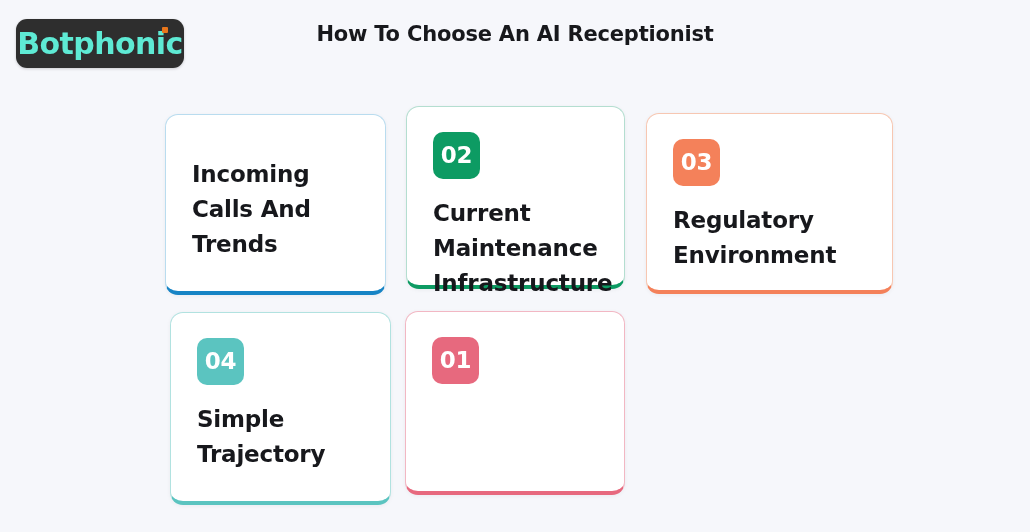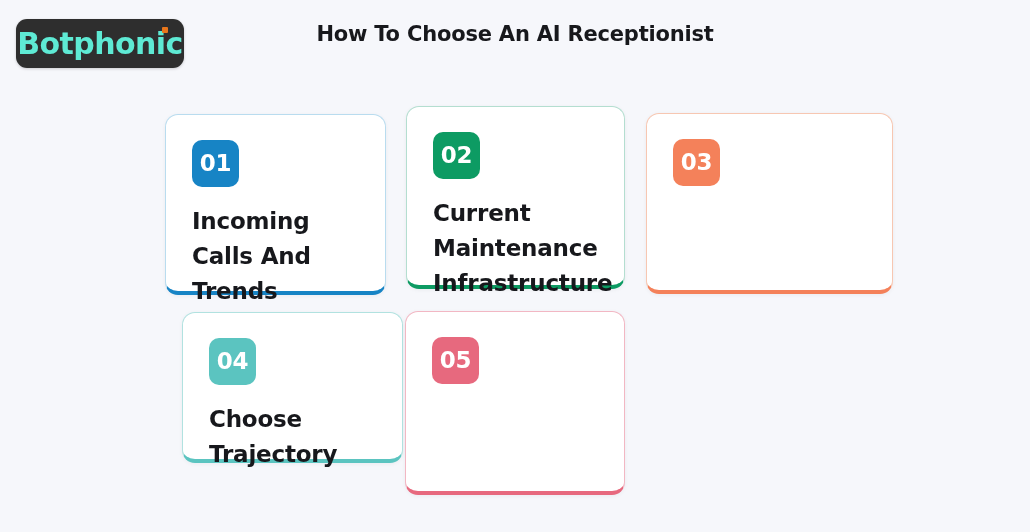--- a/index.html
+++ b/index.html
@@ -102,53 +102,53 @@
     line-height: 1.52;
     color: #17181c;
     letter-spacing: -0.2px;
     max-width: 175px;
   }
 
   
   #card-1 { left: 165px; top: 114px; width: 221px; height: 181px; }
   #card-2 { left: 406px; top: 106px; width: 219px; height: 183px; }
   #card-3 { left: 646px; top: 113px; width: 247px; height: 181px; }
-  #card-4 { left: 182px; top: 312px; width: 221px; height: 151px; }
+  #card-4 { left: 170px; top: 312px; width: 221px; height: 193px; }
   #card-5 { left: 405px; top: 311px; width: 220px; height: 184px; }
 </style>
 </head>
 <body style="background: rgb(246, 247, 251);">
 
 <div id="page">
 
   <div id="logo-badge" style="background: rgb(46, 46, 46);">
     <span id="logo-text-wrap">
       <span id="logo-text" style="color: #5eead4;">Botphonic</span>
       <span id="logo-dot" style="background: rgb(232, 118, 27);"></span>
     </span>
   </div>
 
   <div id="page-title" style="color: rgb(23, 24, 28);">How To Choose An AI Receptionist</div>
 
   <div class="card" id="card-1" style="border-width: 1px 1px 4px; border-style: solid; border-color: rgb(185, 220, 239) rgb(185, 220, 239) rgb(23, 132, 197); border-image: initial;">
-    <div class="card-badge" style="background: rgb(23, 132, 197);">01</div>
     <div class="card-title">Incoming Calls And Trends</div>
   </div>
 
   <div class="card" id="card-2" style="border-width: 1px 1px 4px; border-style: solid; border-color: rgb(180, 222, 208) rgb(180, 222, 208) rgb(13, 155, 99); border-image: initial;">
     <div class="card-badge" style="background: rgb(13, 155, 99);">02</div>
     <div class="card-title">Current Maintenance Infrastructure</div>
   </div>
 
   <div class="card" id="card-3" style="border-width: 1px 1px 4px; border-style: solid; border-color: rgb(247, 199, 178) rgb(247, 199, 178) rgb(244, 129, 90); border-image: initial;">
     <div class="card-badge" style="background: rgb(244, 129, 90);">03</div>
+    <div class="card-title">Regulatory Environment</div>
   </div>
 
   <div class="card" id="card-4" style="border-width: 1px 1px 4px; border-style: solid; border-color: rgb(177, 226, 224) rgb(177, 226, 224) rgb(91, 196, 192); border-image: initial;">
     <div class="card-badge" style="background: rgb(91, 196, 192);">04</div>
-    <div class="card-title">Choose Trajectory</div>
+    <div class="card-title">Simple Trajectory</div>
   </div>
 
   <div class="card" id="card-5" style="border-width: 1px 1px 4px; border-style: solid; border-color: rgb(242, 183, 195) rgb(242, 183, 195) rgb(231, 105, 126); border-image: initial;">
-    <div class="card-badge" style="background: rgb(231, 105, 126);">05</div>
+    <div class="card-badge" style="background: rgb(231, 105, 126);">01</div>
   </div>
 
 </div>
 
 </body></html>

